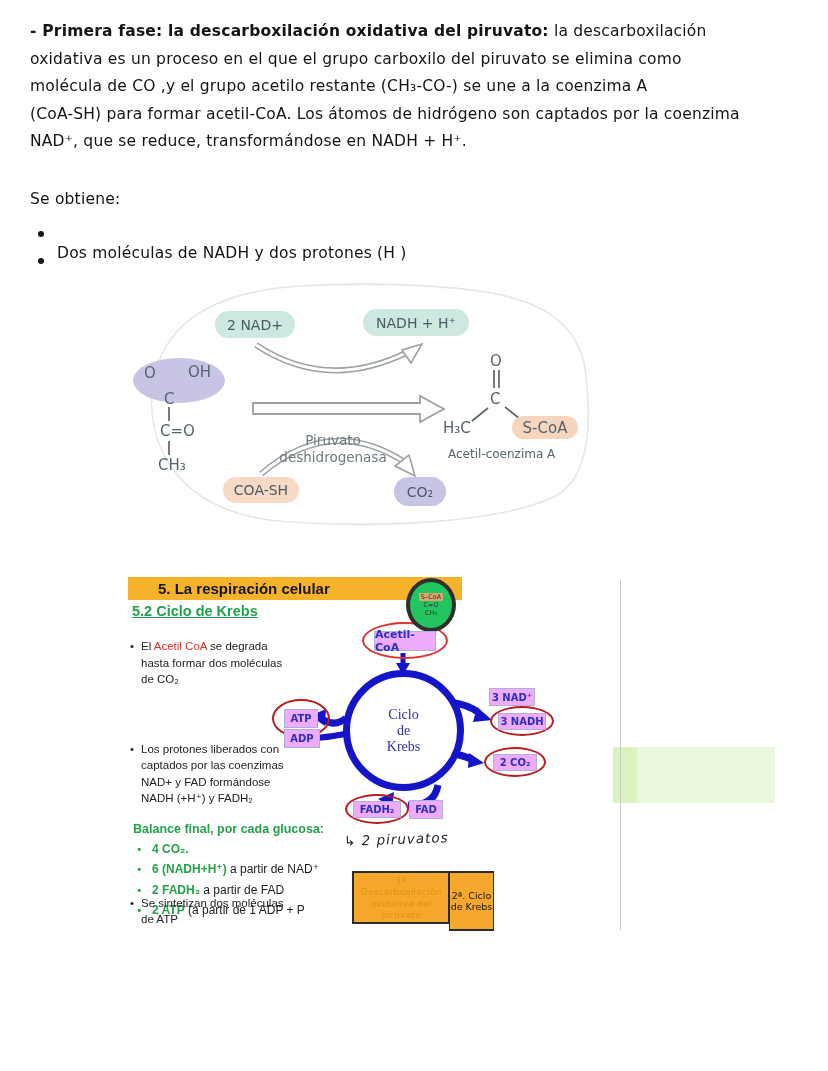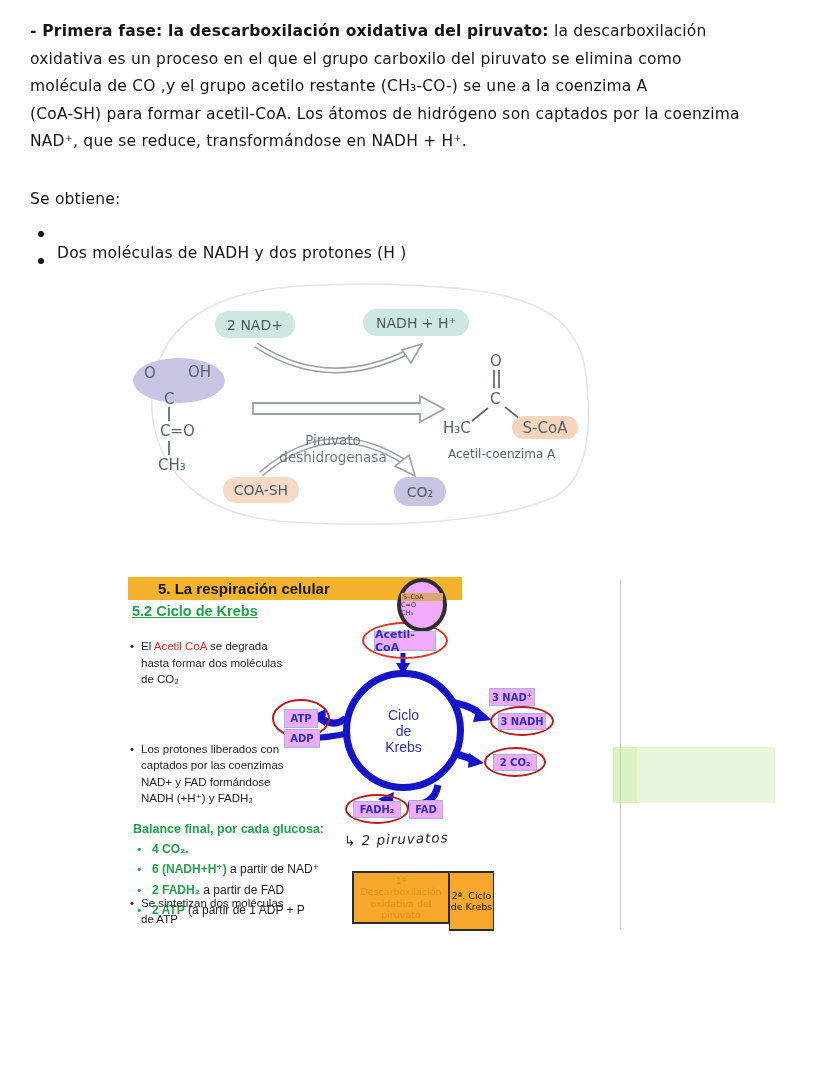--- a/index.html
+++ b/index.html
@@ -125,44 +125,44 @@
 
   <div class="abs" style="left:613px;top:747px;width:162px;height:56px;background:#EBF7DC;z-index:0;"></div>
   <div class="abs" style="left:613px;top:747px;width:24px;height:56px;background:#DCF2BF;z-index:0;"></div>
 
   <div class="abs" style="left:128px;top:577px;width:334px;height:23px;background:#F4B32A;z-index:1;
               display:flex;align-items:center;font-family:'Liberation Sans','DejaVu Sans',sans-serif;">
     <span style="font-weight:bold;font-size:15px;color:#141414;padding-left:7px;margin-left:23px;">5. La respiración celular</span>
   </div>
   <div class="abs" style="left:132px;top:603px;font-weight:bold;font-size:14.5px;color:#1FA24C;text-decoration:underline;z-index:2;font-family:'Liberation Sans','DejaVu Sans',sans-serif;">5.2 Ciclo de Krebs</div>
 
-  <div class="abs" style="left:397px;top:578px;width:50px;height:54px;border:4px solid #2F2F2F;border-radius:50%;
-              background:#f0abfc;z-index:4;box-sizing:border-box;display:flex;flex-direction:column;
-              justify-content:center;font-size:6.5px;line-height:8px;color:#333;">
+  <div class="abs" style="left:406px;top:578px;width:50px;height:54px;border:4px solid #2F2F2F;border-radius:50%;
+              background:#22c55e;z-index:4;box-sizing:border-box;display:flex;flex-direction:column;
+              align-items:center;justify-content:center;font-size:6.5px;line-height:8px;color:#333;">
     <span style="background:#DBA76F;padding:0 2px;border-radius:1px;">S–CoA</span>
     <span>C=O</span>
     <span>CH₃</span>
   </div>
 
   <div class="abs" style="left:362px;top:622px;width:86px;height:37px;border:2px solid #DF3129;border-radius:50%;z-index:3;box-sizing:border-box;"></div>
   <div class="abs box" style="left:374px;top:631px;width:60px;height:18px;font-size:11px;z-index:4;">Acetil-CoA</div>
 
   <div class="abs slidebullet" style="left:130px;top:638px;z-index:2;font-family:'Liberation Sans','DejaVu Sans',sans-serif;">
     <span class="mk">•</span><span>El </span><span style="color:#DF3129;text-align:center;">Acetil CoA</span><span> se degrada hasta formar dos moléculas de CO₂</span>
   </div>
   <div class="abs slidebullet" style="left:130px;top:691px;z-index:2;font-family:'Liberation Sans','DejaVu Sans',sans-serif;">
     <span class="mk">•</span><span>Los protones liberados con captados por las coenzimas NAD+ y FAD formándose NADH (+H⁺) y FADH₂</span>
   </div>
   <div class="abs slidebullet" style="left:130px;top:779px;z-index:2;font-family:'Liberation Sans','DejaVu Sans',sans-serif;">
     <span class="mk">•</span><span>Se sintetizan dos moléculas de ATP</span>
   </div>
 
   <div class="abs" style="left:343px;top:670px;width:121px;height:121px;border:7px solid #1414C8;border-radius:50%;
               background:#fff;z-index:2;box-sizing:border-box;display:flex;flex-direction:column;align-items:center;
-              justify-content:center;font-family:Liberation Sans, sans-serif;color:#2F2FB5;font-size:14px;line-height:16px;">
+              justify-content:center;font-family:Liberation Serif, serif;color:#2F2FB5;font-size:14px;line-height:16px;">
     <span>Ciclo</span>
     <span>de</span>
     <span>Krebs</span>
   </div>
 
   <div class="abs goval" style="left:272px;top:699px;width:54px;height:35px;z-index:3;">
     <div class="box" style="width:32px;height:17px;">ATP</div>
   </div>
   <div class="abs box" style="left:284px;top:729px;width:34px;height:17px;z-index:3;">ADP</div>
 

